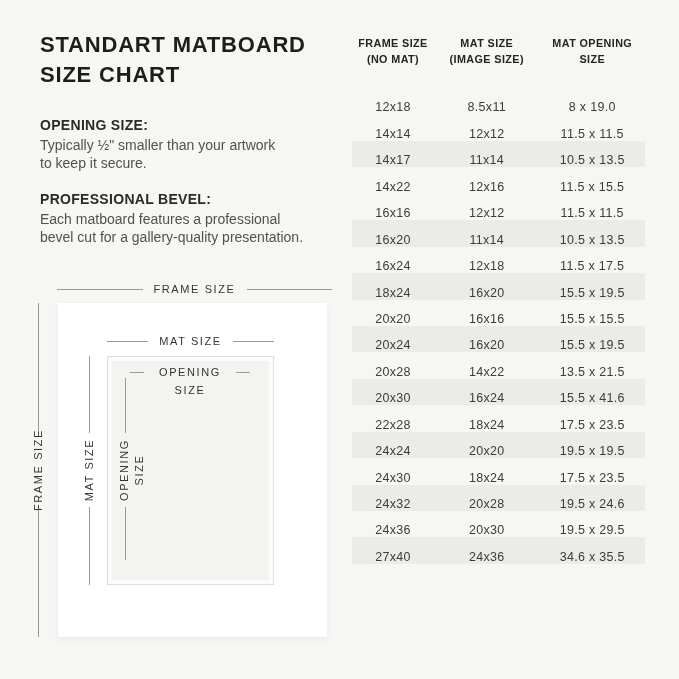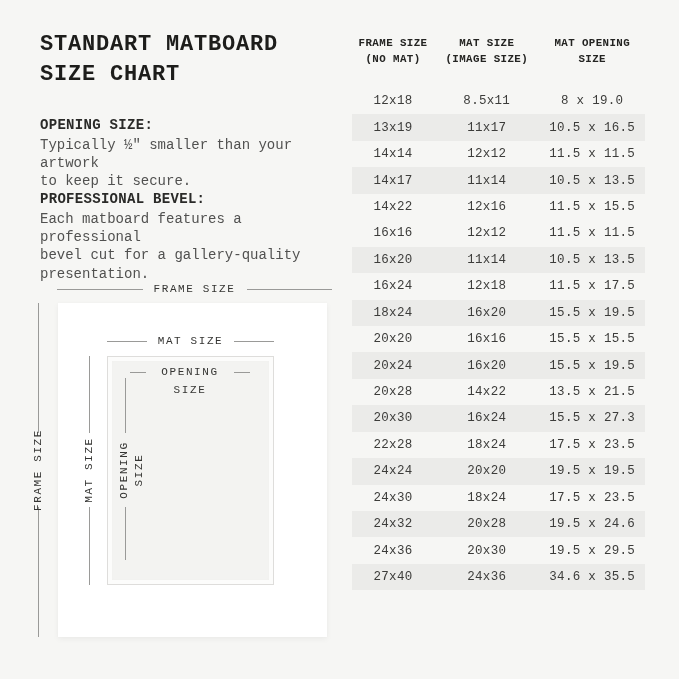--- a/index.html
+++ b/index.html
@@ -4,21 +4,21 @@
 <style>
   :root{
     --bg:#f6f6f4; --row-alt:#ebebe9; --ink:#1d1d1b; --head-ink:#242422;
     --body-ink:#515150; --cell-ink:#3c3c3a; --line:#9a9a98;
     --frame-bg:#ffffff; --mat-bg:#f3f3f1;
   }
   html,body{margin:0;padding:0;}
   #canvas{
     position:relative; width:679px; height:679px; overflow:hidden;
     background:var(--bg);
-    font-family:Liberation Mono, monospace;
+    font-family:Liberation Sans, sans-serif;
     -webkit-font-smoothing:antialiased;
   }
   
   .title{
     position:absolute; left:40px; top:30px;
     font-size:22px; font-weight:700; letter-spacing:0.8px;
     line-height:1.36; color:var(--ink); white-space:pre-line;
   }
   .info{position:absolute; left:40px; width:300px;}
   .info-heading{
@@ -69,21 +69,21 @@
     display:flex; z-index:3;
   }
   .th{
     font-size:10.8px; font-weight:700; letter-spacing:0.4px;
     line-height:1.45; text-align:center; white-space:pre-line;
     color:var(--head-ink);
   }
   .size-table-body{
     position:absolute; left:352px; top:88px; width:293px; z-index:3;
   }
-  .trow{display:flex; align-items:center; height:26.45px;}
+  .trow{display:flex; align-items:flex-end; height:26.45px;}
   .trow.alt{background:var(--row-alt);}
   .tcell{
     font-size:12.5px; letter-spacing:0.3px; text-align:center;
     color:var(--cell-ink);
   }
   .c0,.th.c0{width:28%;}
   .c1,.th.c1{width:36%;}
   .c2,.th.c2{width:36%;}
 </style>
 </head>
@@ -154,25 +154,20 @@
     <div class="th c2">MAT OPENING
 SIZE</div>
   </div>
 
   <div class="size-table-body">
       <div class="trow">
         <div class="tcell c0">12x18</div>
         <div class="tcell c1">8.5x11</div>
         <div class="tcell c2">8 x 19.0</div>
       </div>
-      <div class="trow alt">
-        <div class="tcell c0">13x19</div>
-        <div class="tcell c1">11x17</div>
-        <div class="tcell c2">10.5 x 16.5</div>
-      </div>
       <div class="trow">
         <div class="tcell c0">14x14</div>
         <div class="tcell c1">12x12</div>
         <div class="tcell c2">11.5 x 11.5</div>
       </div>
       <div class="trow alt">
         <div class="tcell c0">14x17</div>
         <div class="tcell c1">11x14</div>
         <div class="tcell c2">10.5 x 13.5</div>
       </div>
@@ -212,21 +207,21 @@
         <div class="tcell c2">15.5 x 19.5</div>
       </div>
       <div class="trow">
         <div class="tcell c0">20x28</div>
         <div class="tcell c1">14x22</div>
         <div class="tcell c2">13.5 x 21.5</div>
       </div>
       <div class="trow alt">
         <div class="tcell c0">20x30</div>
         <div class="tcell c1">16x24</div>
-        <div class="tcell c2">15.5 x 27.3</div>
+        <div class="tcell c2">15.5 x 41.6</div>
       </div>
       <div class="trow">
         <div class="tcell c0">22x28</div>
         <div class="tcell c1">18x24</div>
         <div class="tcell c2">17.5 x 23.5</div>
       </div>
       <div class="trow alt">
         <div class="tcell c0">24x24</div>
         <div class="tcell c1">20x20</div>
         <div class="tcell c2">19.5 x 19.5</div>

